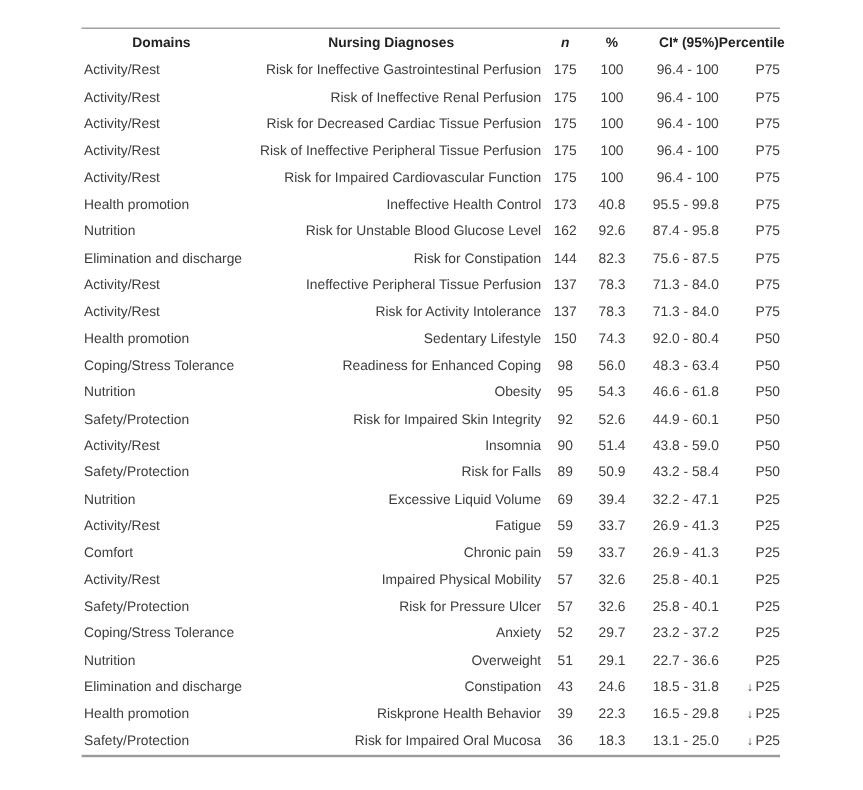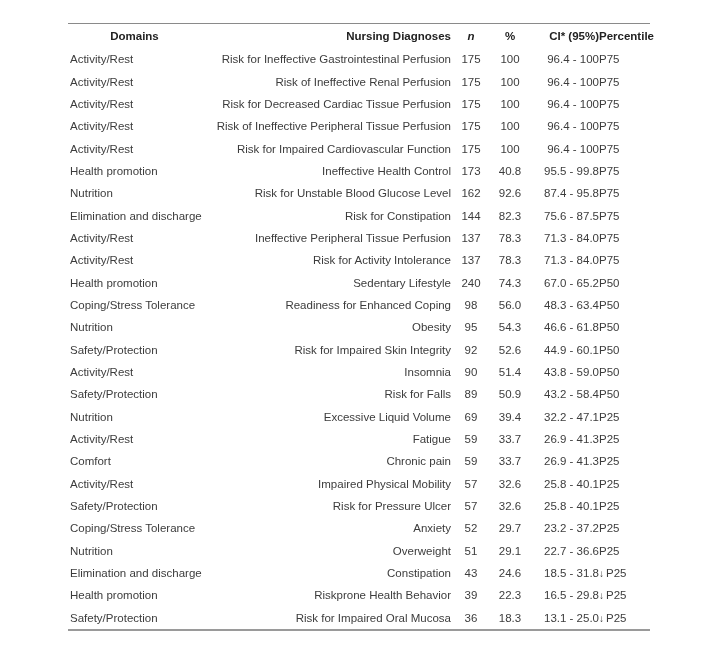--- a/index.html
+++ b/index.html
@@ -39,26 +39,26 @@
     }
     td {
       height: 22.35px;
       padding: 0;
       white-space: nowrap;
       color: #3c3c3c;
     }
     .c-domain { width: 133px; text-align: left; padding-left: 2px; margin-top: 30px; }
     th.c-domain { text-align: center; padding-left: 0; }
     .c-diag { width: 250px; text-align: right; }
-    th.c-diag { text-align: right; }
+    th.c-diag { text-align: center; }
     .c-n { width: 40px; text-align: center; }
     th.c-n { font-style: italic; }
     .c-pct { width: 38px; text-align: center; }
     .c-ci { width: 70px; text-align: right; }
-    .c-pctile { width: 51px; text-align: left; }
+    .c-pctile { width: 51px; text-align: right; }
     .arrow { font-size: 10px; margin-right: 2px; }
   </style>
 </head>
 <body>
 
 <div class="table-wrap">
   <table>
     <thead>
       <tr>
         <th class="c-domain">Domains</th>
@@ -146,23 +146,23 @@
           <td class="c-domain">Activity/Rest</td>
           <td class="c-diag">Risk for Activity Intolerance</td>
           <td class="c-n">137</td>
           <td class="c-pct">78.3</td>
           <td class="c-ci">71.3 - 84.0</td>
           <td class="c-pctile"><span>P75</span></td>
         </tr>
         <tr>
           <td class="c-domain">Health promotion</td>
           <td class="c-diag">Sedentary Lifestyle</td>
-          <td class="c-n">240</td>
+          <td class="c-n">150</td>
           <td class="c-pct">74.3</td>
-          <td class="c-ci">67.0 - 65.2</td>
+          <td class="c-ci">92.0 - 80.4</td>
           <td class="c-pctile"><span>P50</span></td>
         </tr>
         <tr>
           <td class="c-domain">Coping/Stress Tolerance</td>
           <td class="c-diag">Readiness for Enhanced Coping</td>
           <td class="c-n">98</td>
           <td class="c-pct">56.0</td>
           <td class="c-ci">48.3 - 63.4</td>
           <td class="c-pctile"><span>P50</span></td>
         </tr>

